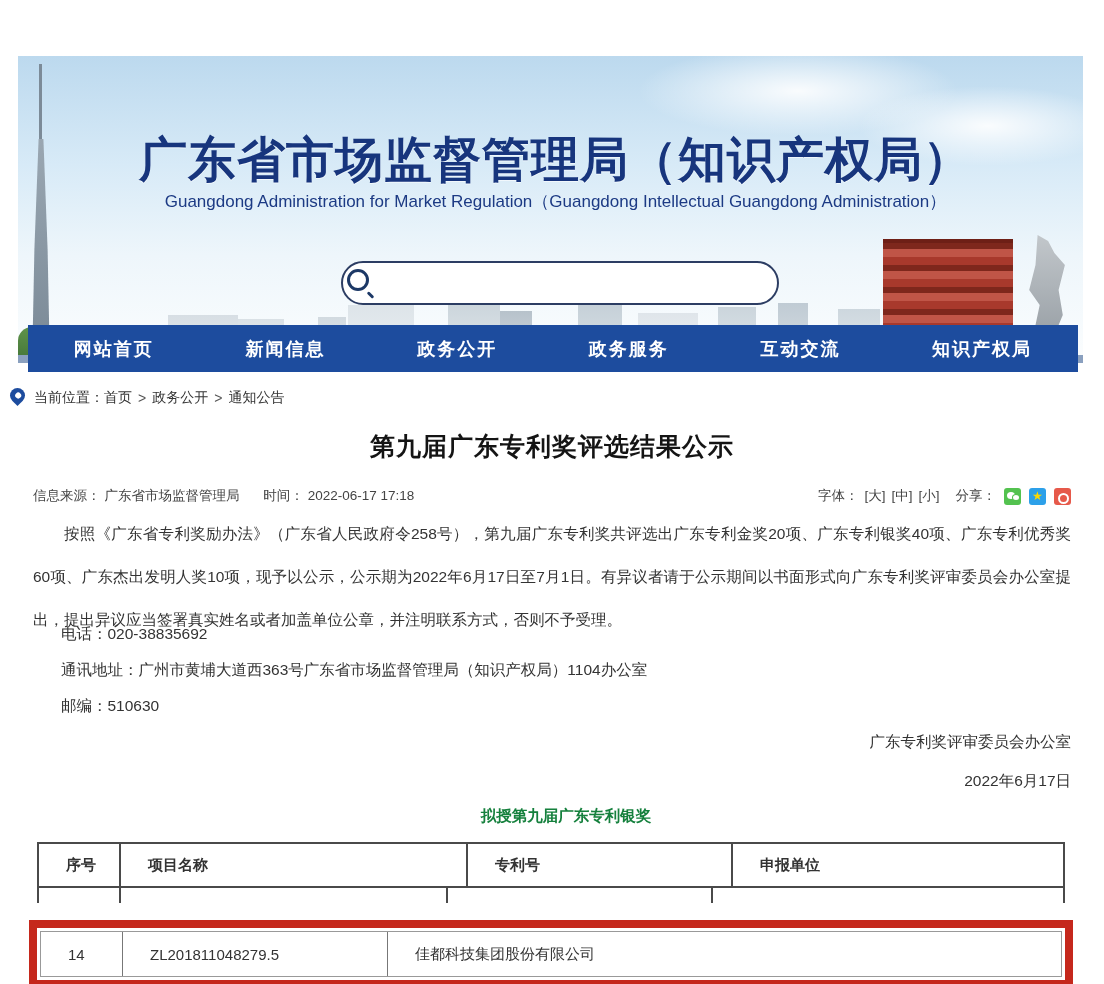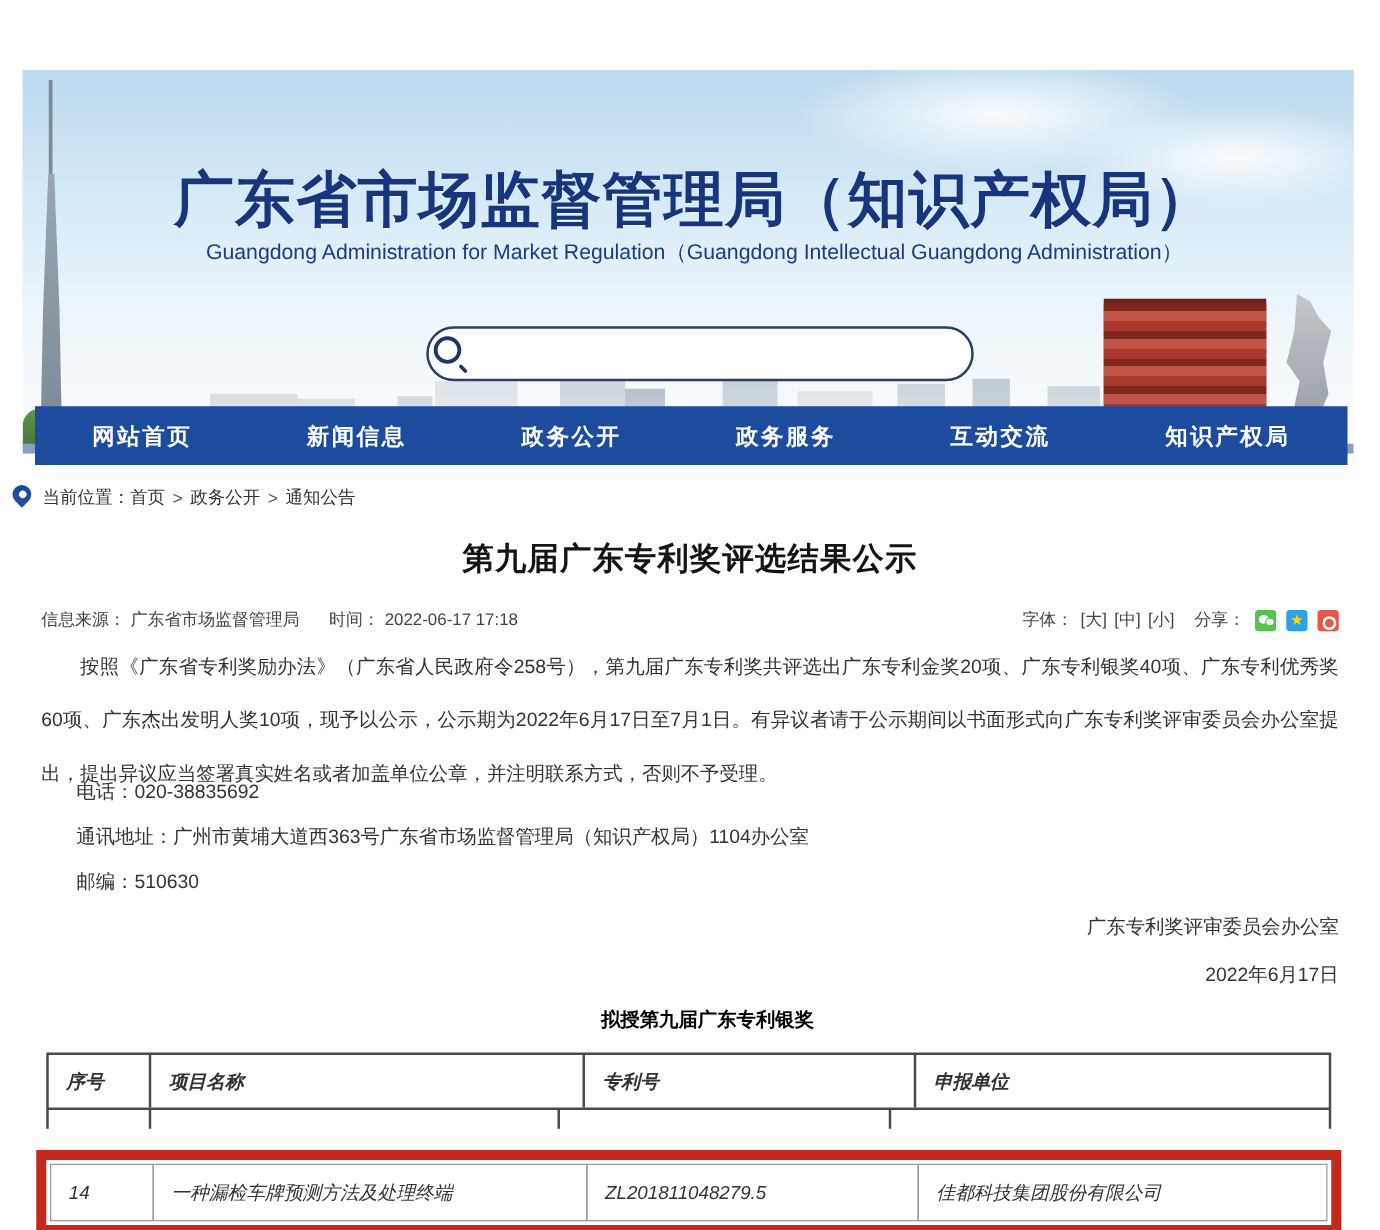--- a/index.html
+++ b/index.html
@@ -126,25 +126,25 @@
 
   .body-text{
     position:absolute; left:33px; top:512px; width:1038px;
     font-size:15.5px; color:#333; line-height:43px; text-align:justify; text-indent:2em;
   }
   .contacts{ position:absolute; left:33px; top:616px; width:1038px; font-size:15.5px; color:#333; line-height:36px; }
   .contacts div{ padding-left:28px; }
   .signature{ position:absolute; right:33px; top:722px; text-align:right; font-size:15.5px; color:#333; line-height:39px; }
 
   
-  .table-caption{ position:absolute; left:0; width:100%; top:806px; text-align:center; font-size:15.5px; font-weight:bold; color:#000000;padding-left:28px; }
+  .table-caption{ position:absolute; left:0; width:100%; top:806px; text-align:center; font-size:15.5px; font-weight:bold; color:#15803d;padding-left:28px; }
   .award-table{ position:absolute; left:37px; top:842px; width:1028px; font-size:15px; color:#333; }
   .t-row{ display:flex; }
   .t-head{ height:46px; border:2px solid #4a4a4a; font-weight:bold; }
-  .t-cell{ display:flex; align-items:center; padding-left:14px;font-style:italic; }
+  .t-cell{ display:flex; align-items:center; padding-left:27px; }
   .t-head .t-cell{ border-right:2px solid #4a4a4a; }
   .t-head .t-cell:last-child{ border-right:none; }
   .col-no{ width:82px; }
   .col-name{ width:347px; }
   .col-patent{ width:265px; }
   .col-company{ width:354px; flex:1; }
   .stub{ position:relative; height:15px; }
   .stub.bottom{ height:20px; }
   .stub i{ position:absolute; top:0; bottom:0; width:2px; background:#4a4a4a; }
   .stub i:nth-child(1){ left:0; }
@@ -248,21 +248,20 @@
       <i></i>
       <i></i>
       <i></i>
       <i></i>
       <i></i>
     </div>
 
   <div class="highlight-box">
     <div class="t-row hl-row">
       <div class="t-cell col-no">14</div>
-      <div class="t-cell col-name">一种漏检车牌预测方法及处理终端</div>
       <div class="t-cell col-patent">ZL201811048279.5</div>
       <div class="t-cell col-company">佳都科技集团股份有限公司</div>
     </div>
   </div>
 
   <div class="stub bottom">
       <i></i>
       <i></i>
       <i></i>
       <i></i>

